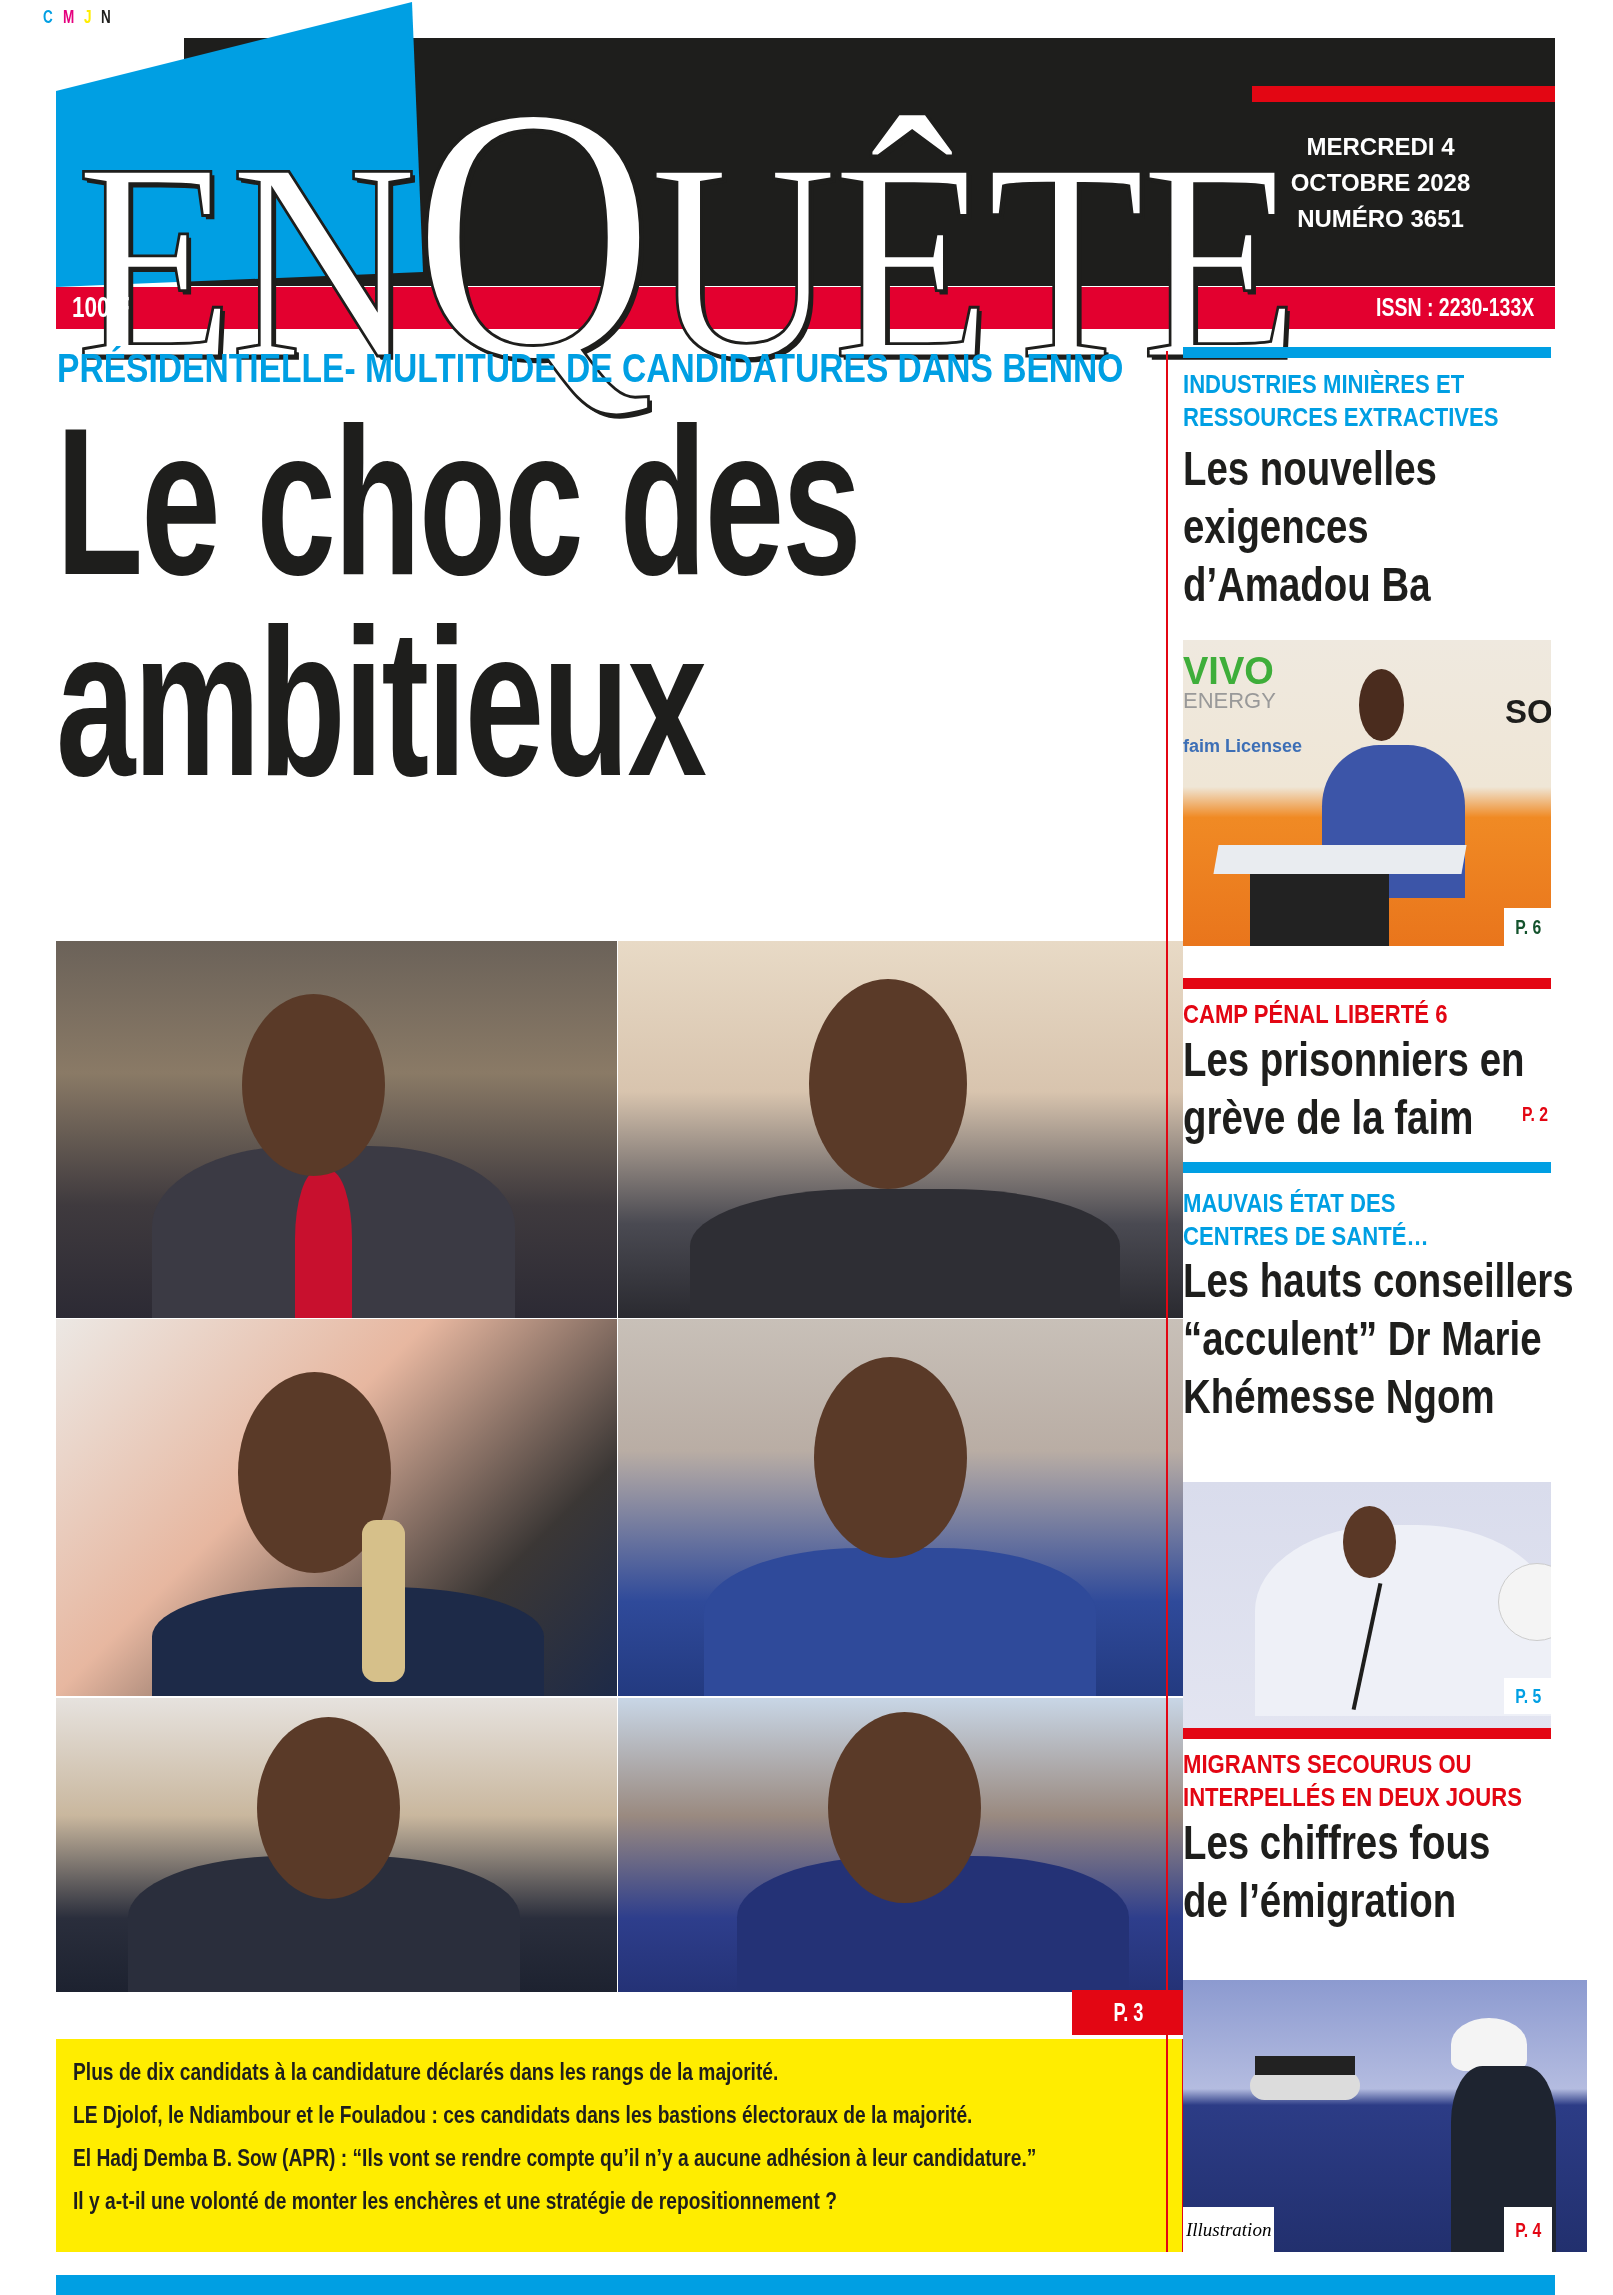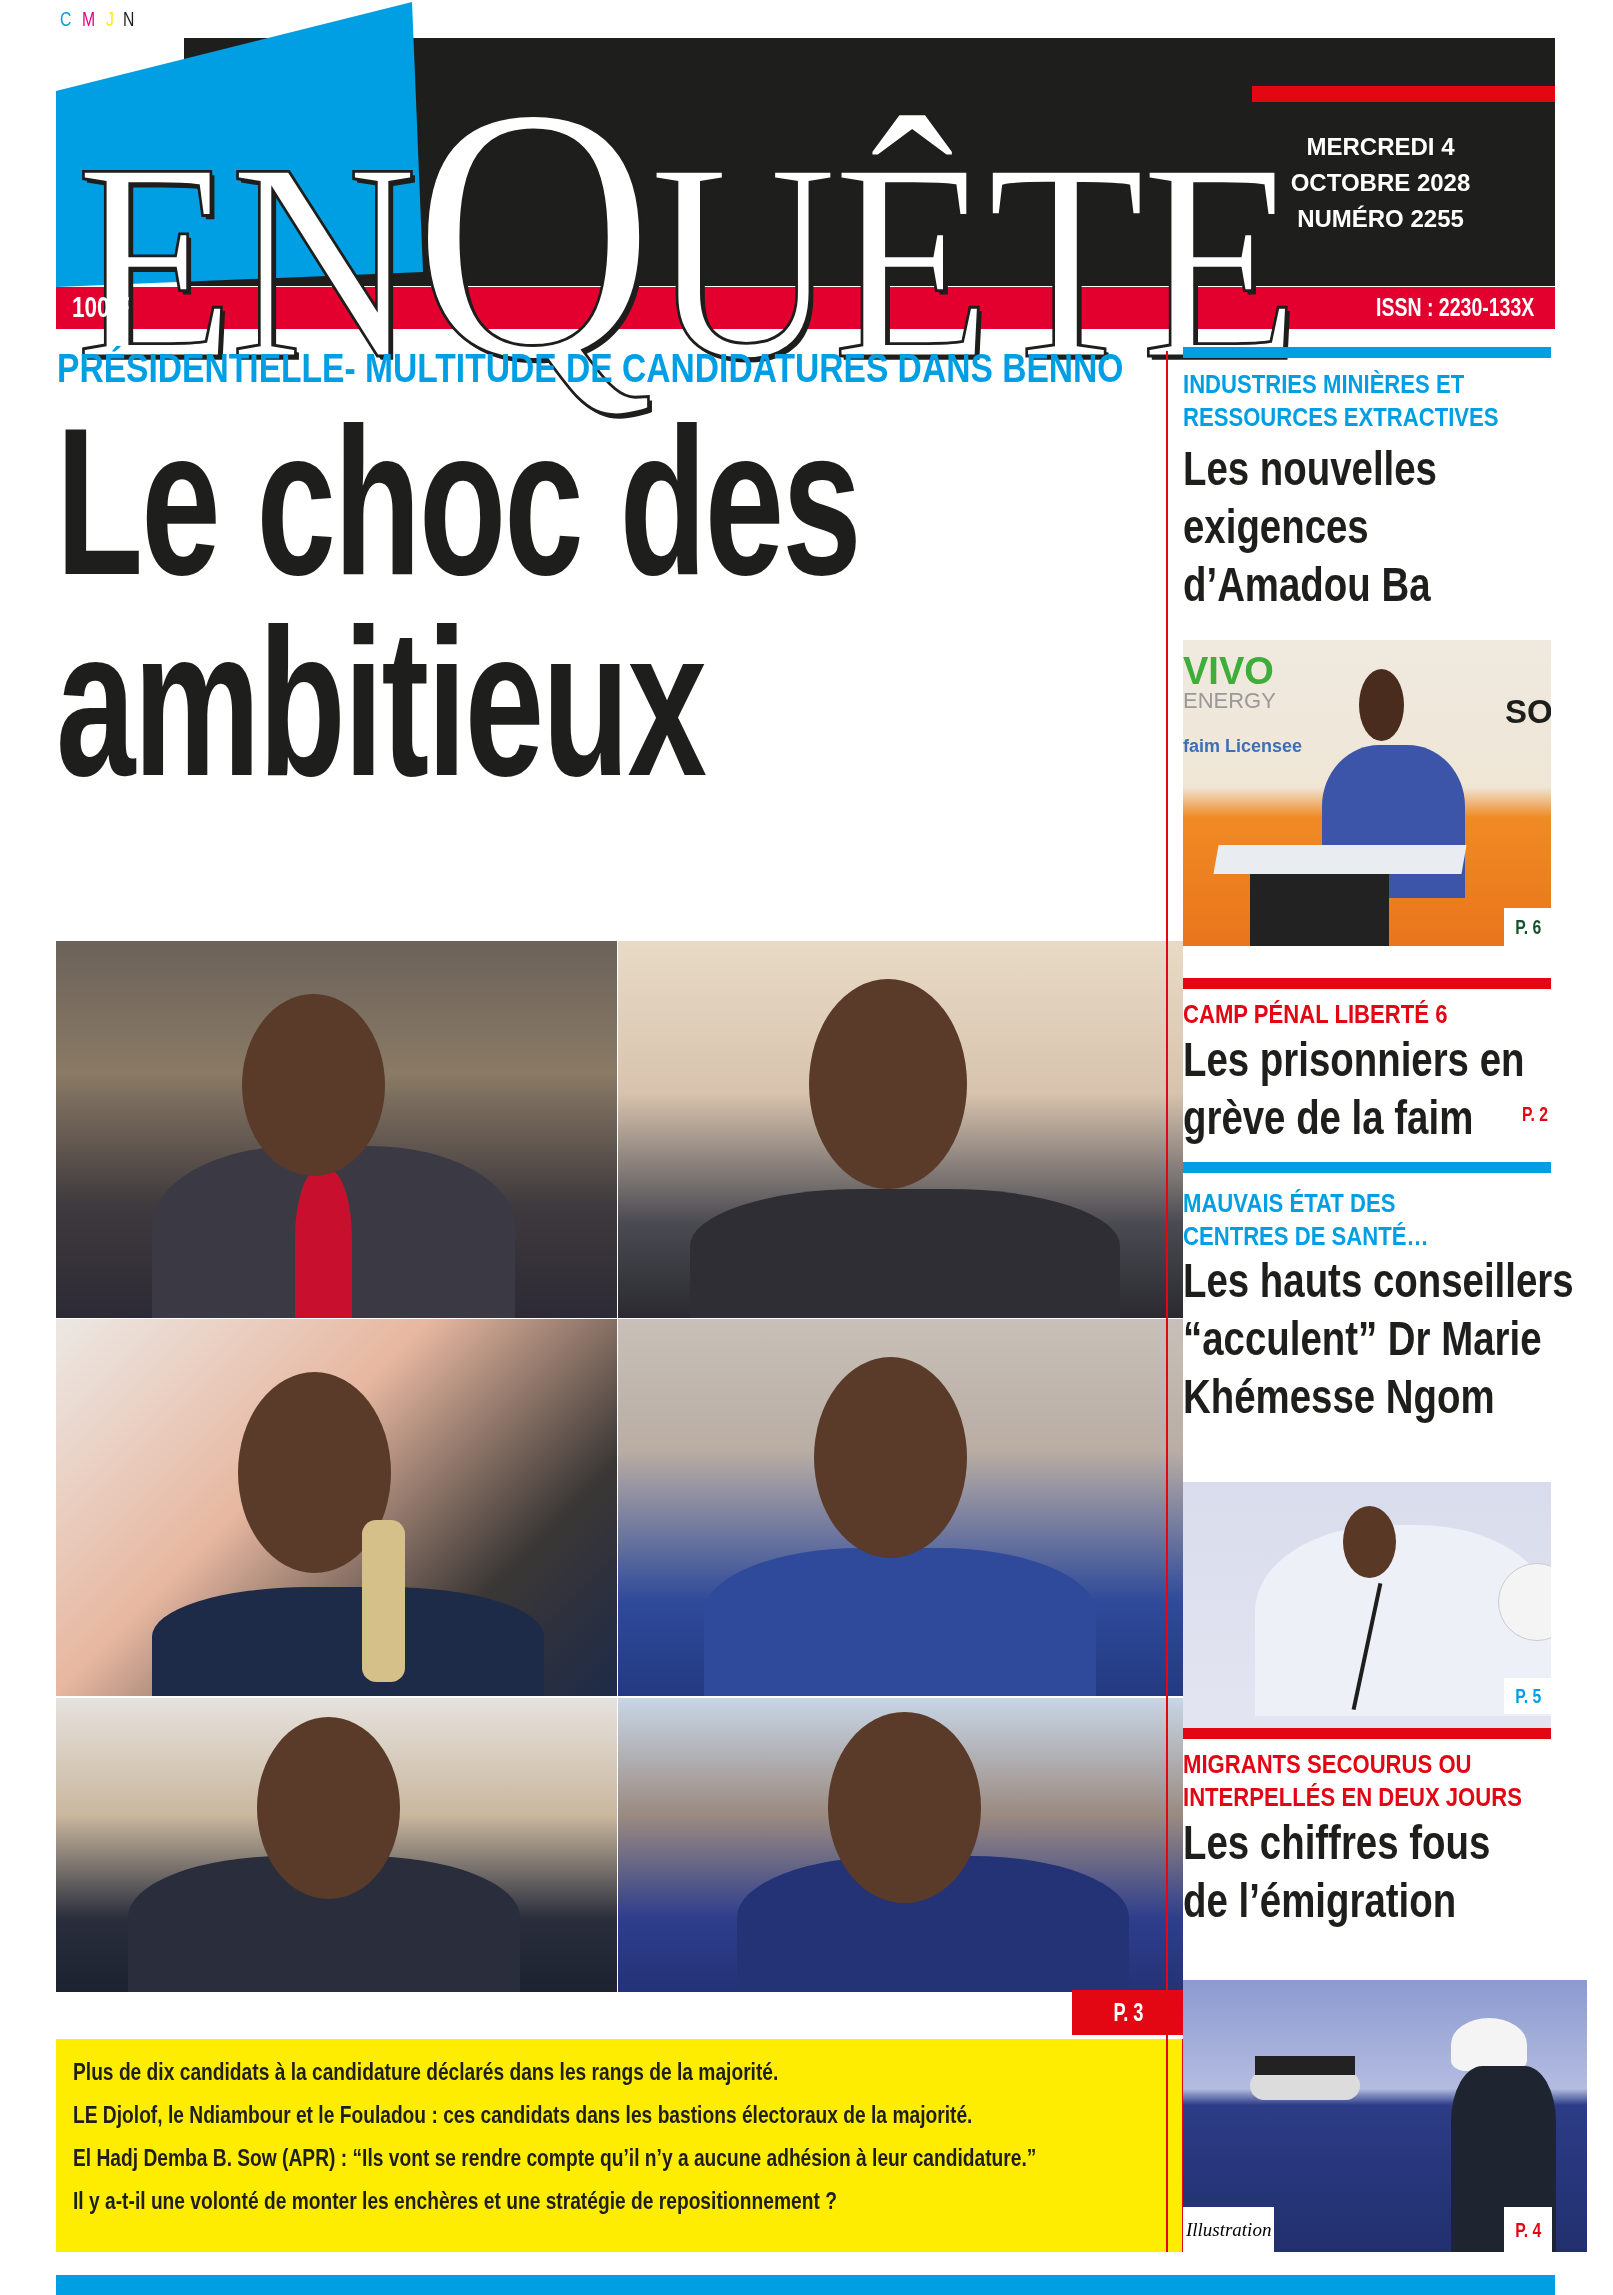--- a/index.html
+++ b/index.html
@@ -1,19 +1,19 @@
 <!DOCTYPE html>
 <html style="font-size:7.6px"><head>
 <meta charset="utf-8">
 <style>
   html,body{margin:0;padding:0;background:#fff;}
   body{width:1613px;height:2295px;position:relative;overflow:hidden;font-family:"Liberation Sans",sans-serif;}
   .abs{position:absolute;}
   
-  #cmjn{left:60px;top:6.7px;font-size:21px;font-weight:normal;letter-spacing:6.7px;}
+  #cmjn{left:43px;top:6.7px;font-size:18px;font-weight:bold;letter-spacing:6.7px;}
   #cmjn span{display:inline-block;transform:scaleX(0.75);transform-origin:left;}
   
   #mast-black{left:184px;top:38px;width:1371px;height:248px;background:#1e1e1c;}
   #mast-blue{left:56px;top:0;width:382px;height:287px;background:#009fe3;
      clip-path:polygon(0 91px,356px 1.9px,367px 272px,0 287px);}
   #mast-red-top{left:1252px;top:86px;width:303px;height:16px;background:#e30613;}
   #mast-red{left:56px;top:287px;width:1499px;height:42px;background:#e3002f;}
   #logo{left:76px;top:53px;font-family:"Liberation Serif","DejaVu Serif",serif;font-size:282px;color:#fff;line-height:1;
      letter-spacing:-4.8px;-webkit-text-stroke:2.9px #1e1e1c;text-shadow:3.8px 3.8px 0 #1e1e1c;transform:scaleX(0.92);transform-origin:left top;white-space:nowrap;}
   #logo .big{font-size:363px;}
@@ -58,21 +58,21 @@
 <div id="mast-black" class="abs"></div>
 <div id="mast-blue" class="abs"></div>
 <div id="mast-red-top" class="abs"></div>
 <div id="mast-red" class="abs"></div>
 <div id="logo" class="abs">
   <span>EN</span><span class="big">Q</span><span>UÊTE</span>
 </div>
 <div id="masthead-date" class="abs">
   <div>MERCREDI 4</div>
   <div>OCTOBRE 2028</div>
-  <div>NUMÉRO 2255</div>
+  <div>NUMÉRO 3651</div>
 </div>
 <div id="price" class="abs">100 F</div>
 <div id="issn" class="abs">ISSN : 2230-133X</div>
 
 <div id="kicker" class="abs">PRÉSIDENTIELLE- MULTITUDE DE CANDIDATURES DANS BENNO</div>
 <div id="headline" class="abs">
   <div>Le choc des</div>
   <div>ambitieux</div>
 </div>
 

